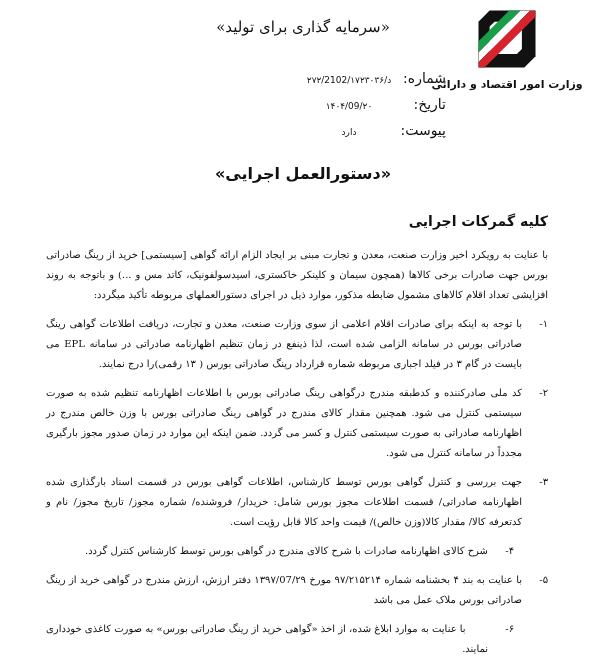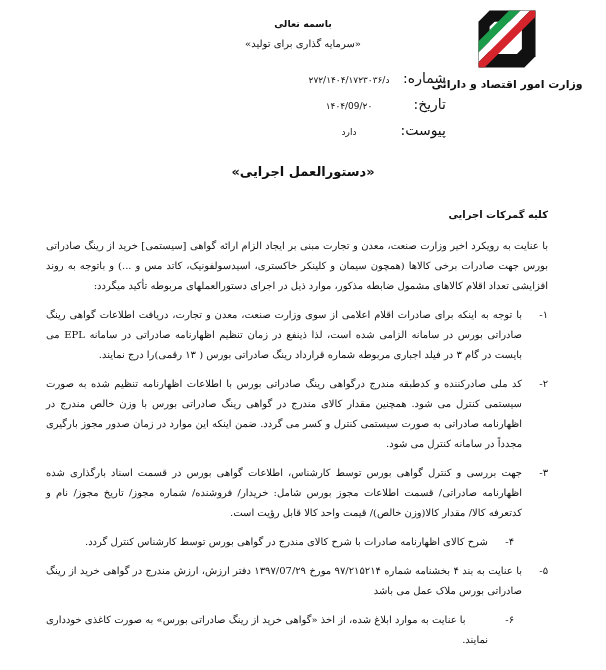--- a/index.html
+++ b/index.html
@@ -58,21 +58,21 @@
     width: 300px;
     text-align: center;
   }
   .basmala {
     font-size: 9.5px;
     font-weight: bold;
     color: #111;
     margin-bottom: 9px;
   }
   .slogan {
-    font-size: 10px;
+    font-size: 15px;
     font-family: "DejaVu Serif", "Liberation Serif", serif;
     color: #111;
   }
 
   .meta-block {
     position: absolute;
     top: 70px;
     right: 0;
     width: 100%;
     padding-left: 20px;
@@ -104,30 +104,30 @@
     unicode-bidi: embed;
   }
   .meta-value.plain {
     direction: rtl;
     min-width: 110px;
   }
 
   
   .doc-title {
     text-align: center;
-    font-size: 13px;
+    font-size: 16px;
     font-weight: bold;
     color: #111;
     margin-top: 14px;
   }
   .addressee {
     margin-top: 30px;
     padding-right: 0;
     text-align: right;
-    font-size: 10px;
+    font-size: 14px;
     font-weight: bold;
     color: #111;
     padding-left: 55px;
   }
   .salutation {
     margin-top: 26px;
     text-align: right;
     font-size: 13px;
     font-weight: bold;
     font-family: "DejaVu Serif", "Liberation Serif", serif;
@@ -210,28 +210,27 @@
           </g>
         </g>
 
         <path d="M22 4 L96 4 L96 78 L78 96 L4 96 L4 22 Z
                  M30 22 L74 22 L74 66 L66 74 L22 74 L22 30 Z" fill="none" stroke="#111111" stroke-width="0" fill-rule="evenodd"></path>
       </svg>
       <div class="ministry-line">وزارت امور اقتصاد و دارائی</div>
     </div>
 
     <div class="basmala-block">
-      <div class="basmala">باسمه تعالی</div>
       <div class="slogan">«سرمایه گذاری برای تولید»</div>
     </div>
 
     <div class="meta-block">
       <div class="meta-row">
         <div class="meta-label">شماره:</div>
-        <div class="meta-value">د/۲۷۲/۱۴۰۴/۱۷۲۳۰۳۶</div>
+        <div class="meta-value">د/۲۷۲/2102/۱۷۲۳۰۳۶</div>
       </div>
       <div class="meta-row">
         <div class="meta-label">تاریخ:</div>
         <div class="meta-value">۱۴۰۴/09/۲۰</div>
       </div>
       <div class="meta-row">
         <div class="meta-label">پیوست:</div>
         <div class="meta-value plain">دارد</div>
       </div>
     </div>

